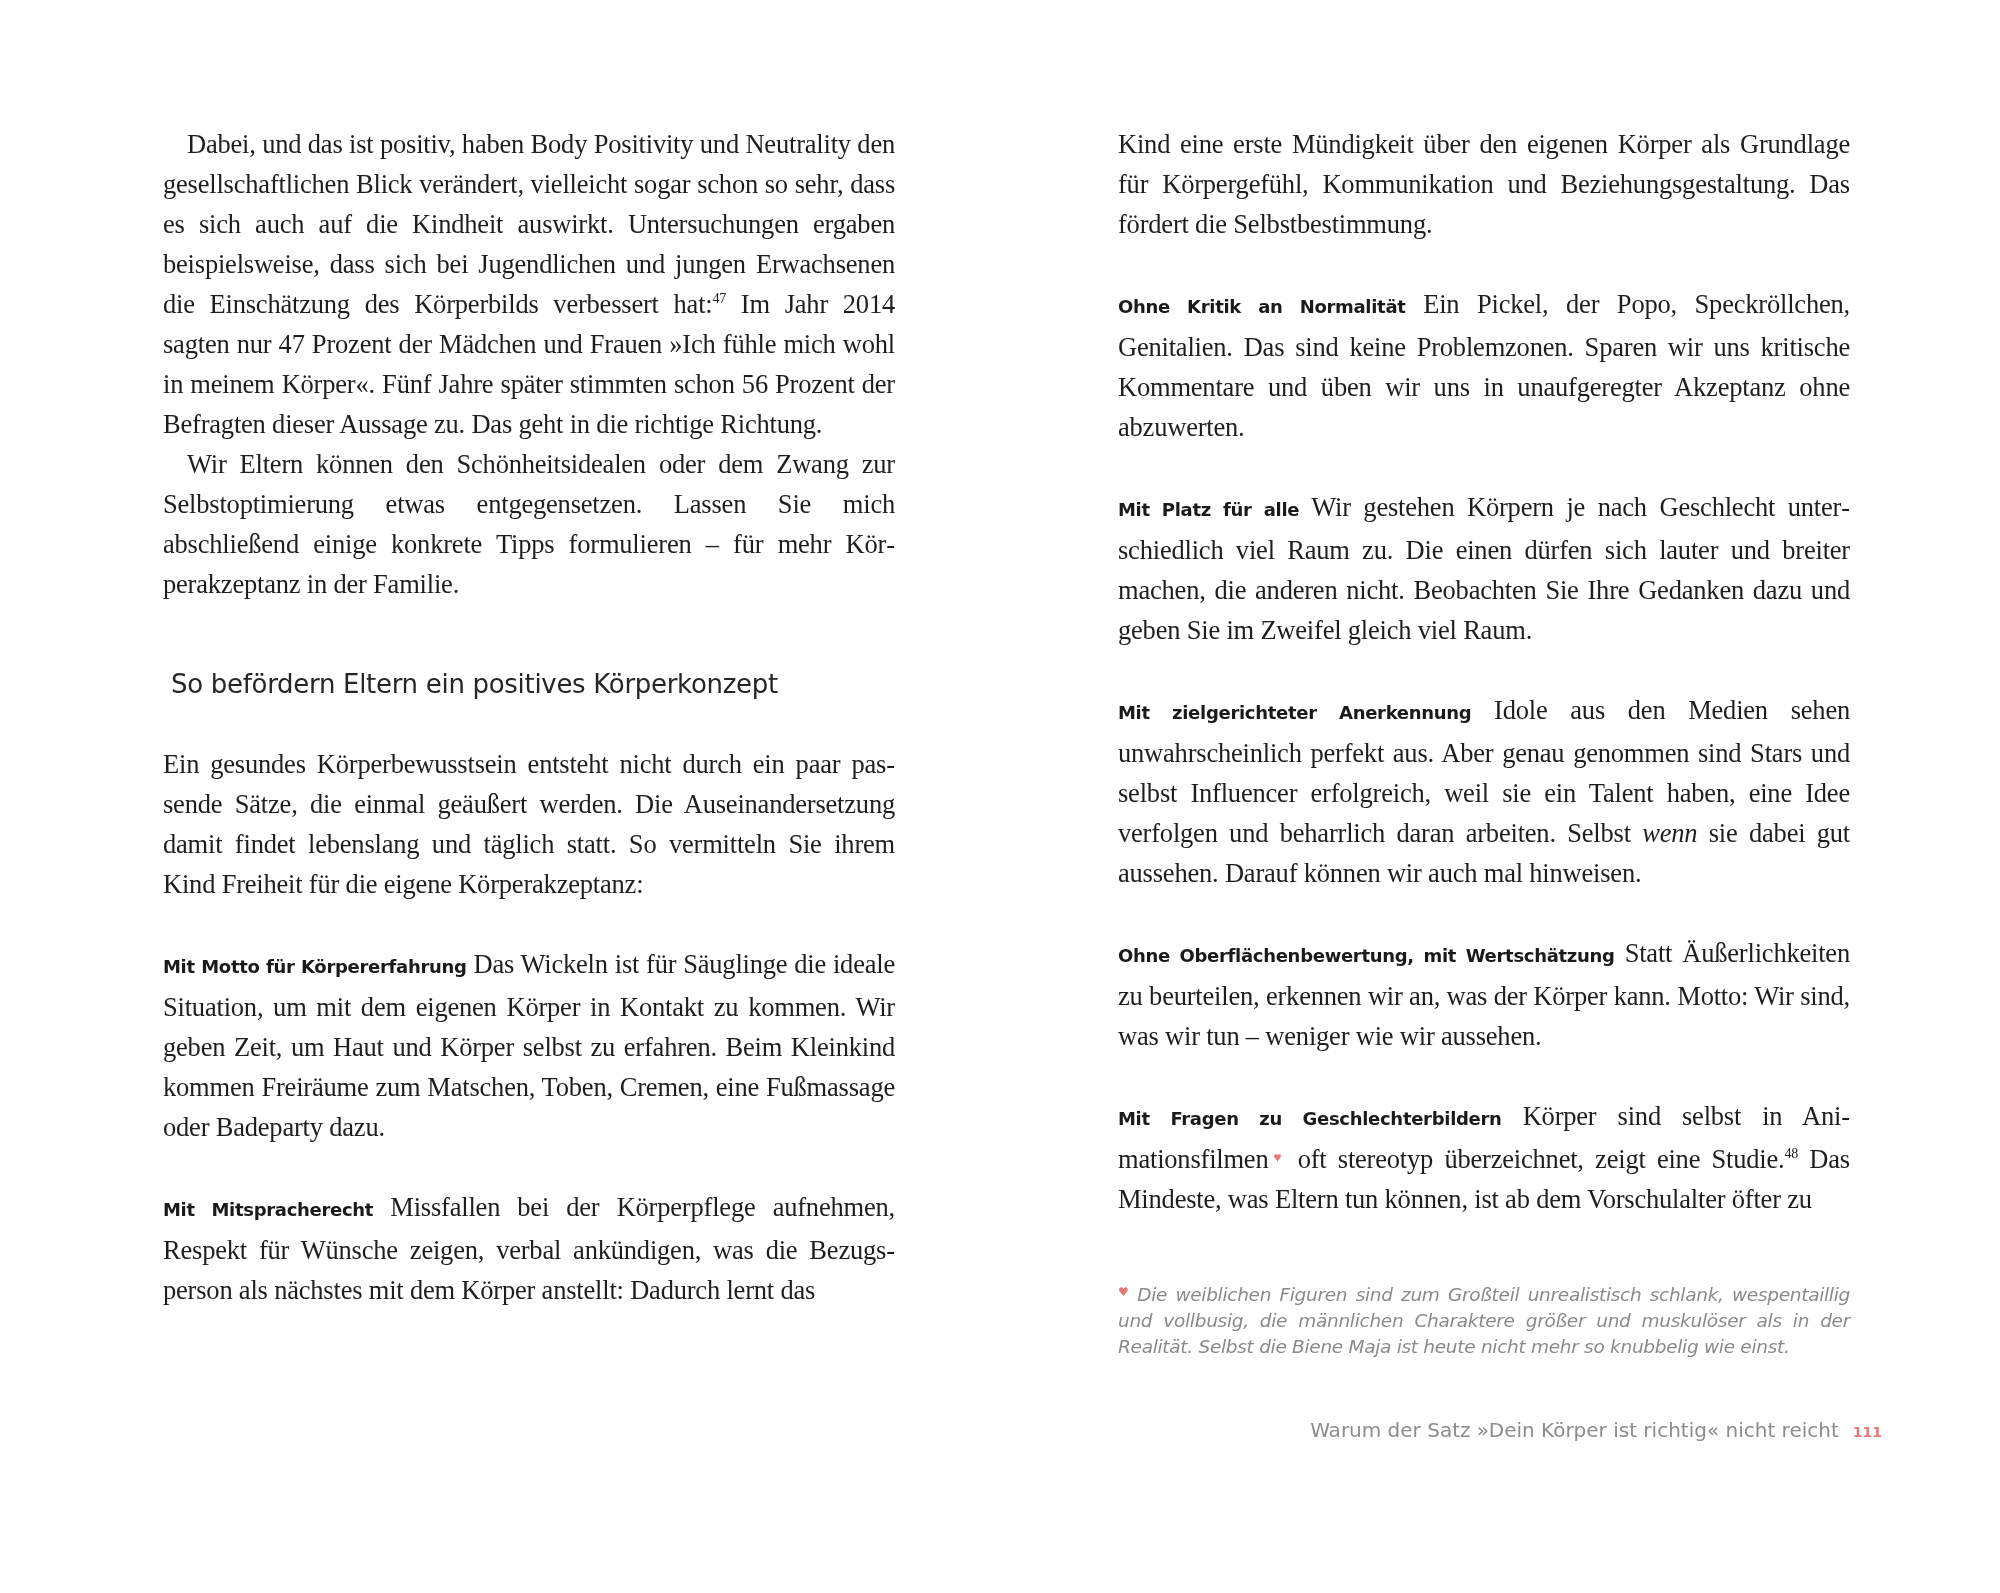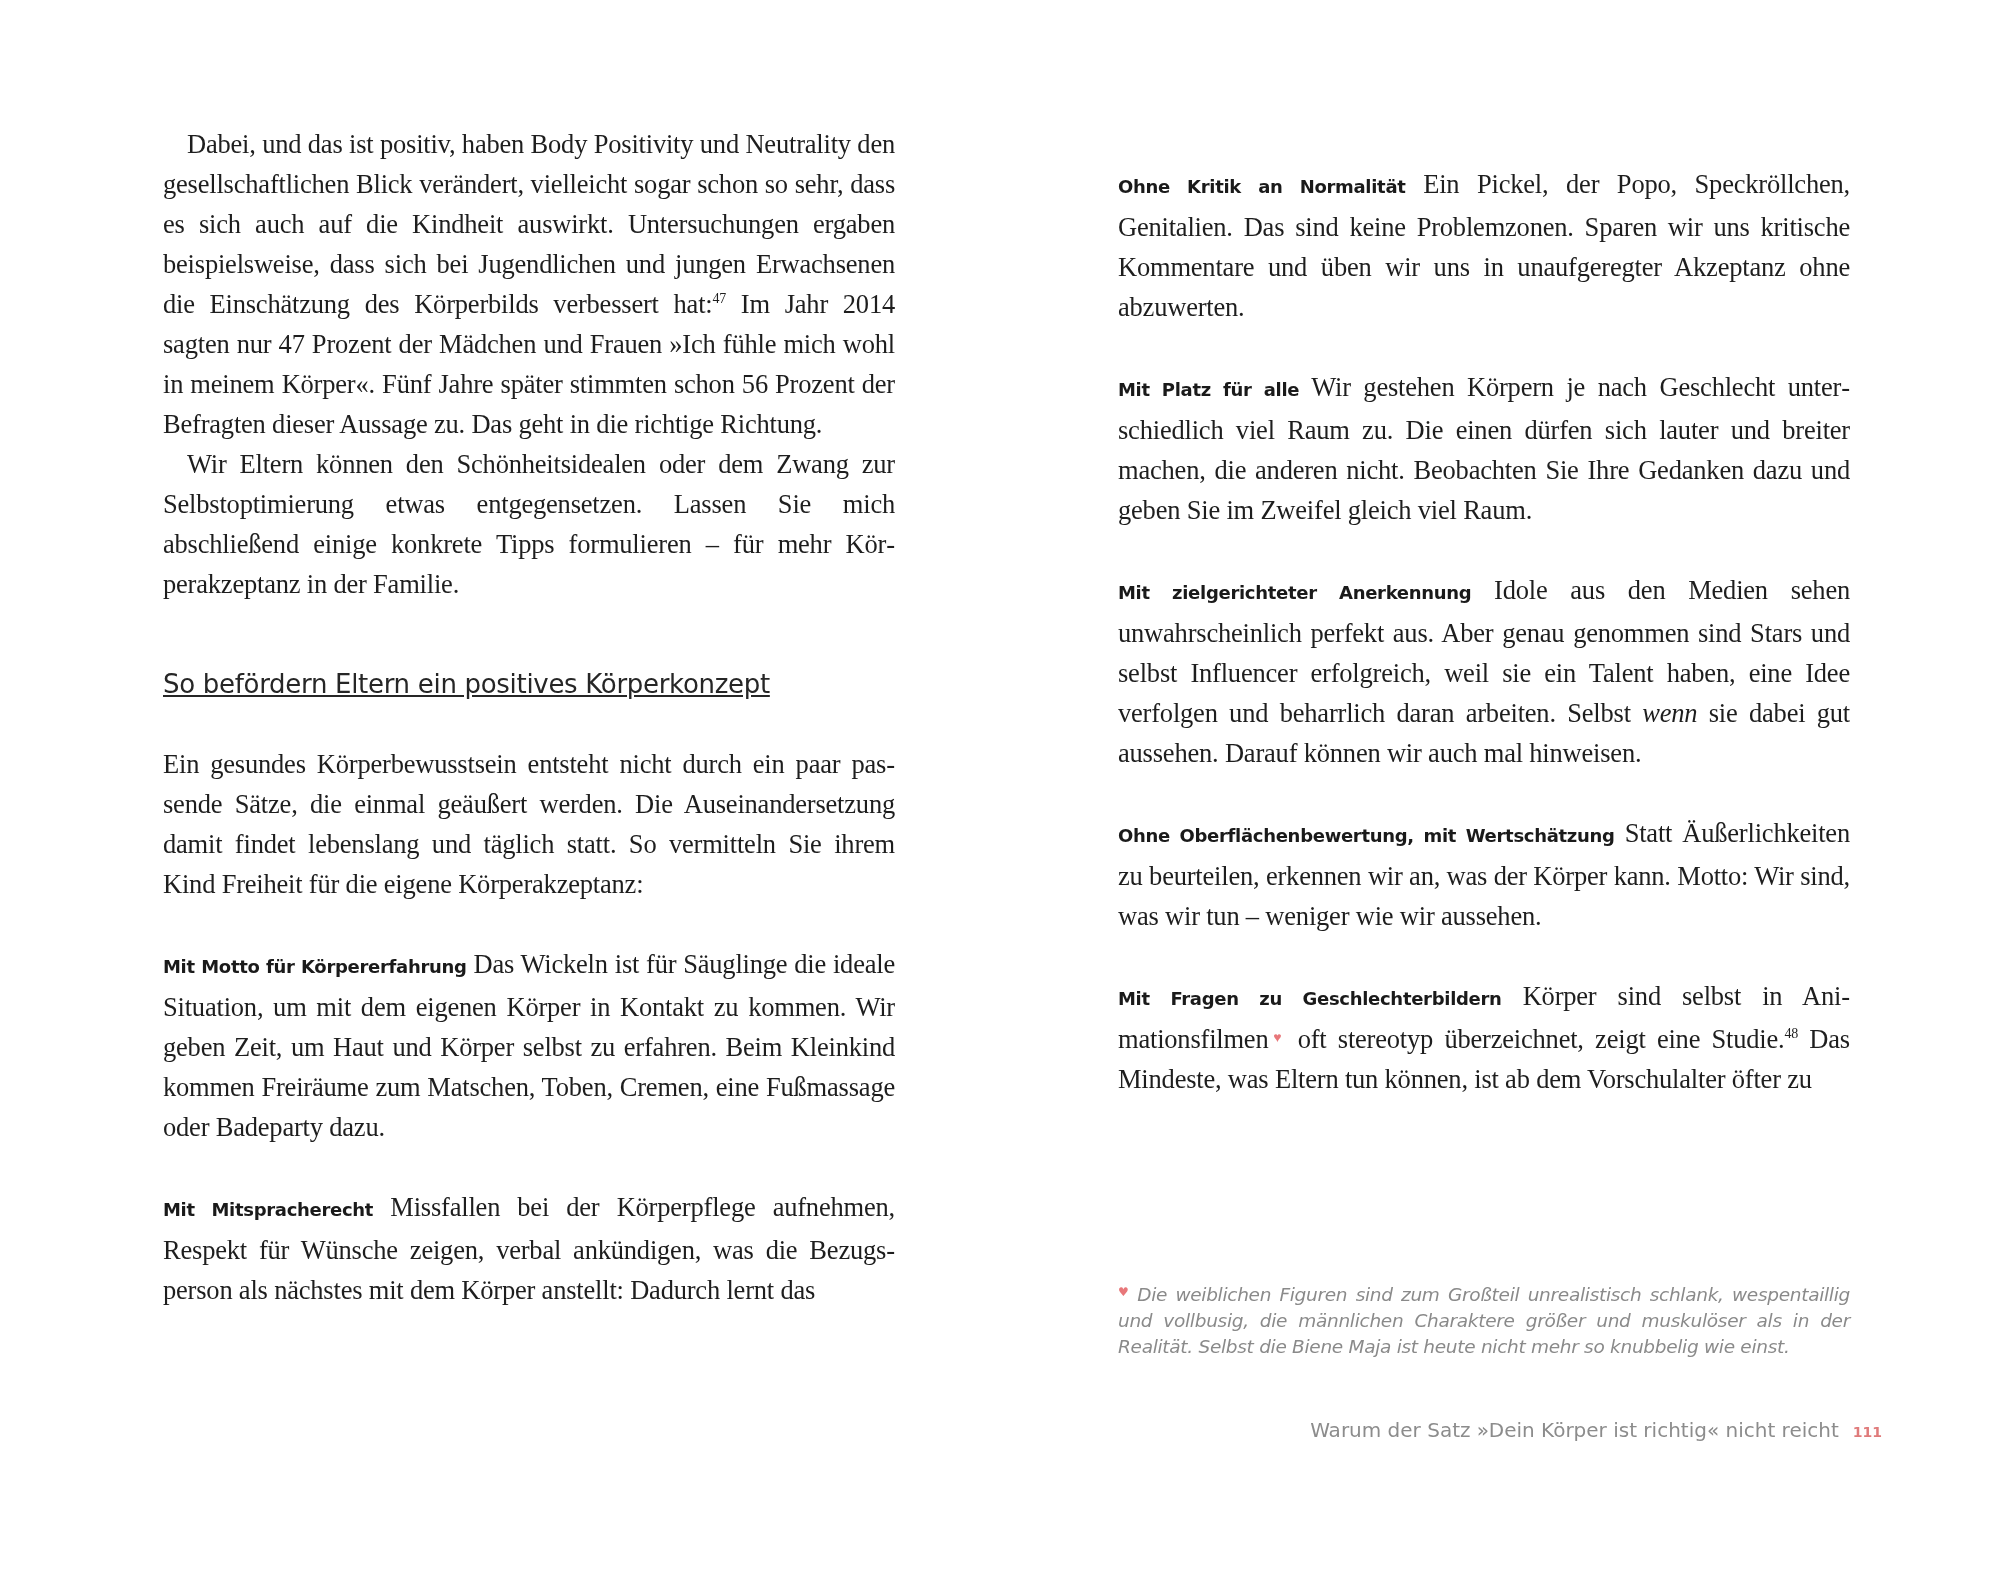--- a/index.html
+++ b/index.html
@@ -17,21 +17,21 @@
     }
     .para.indent { text-indent: 24px; }
     .gap { margin-top: 40px; }
     .gap2 { margin-top: 80px; }
     .lead {
       font-family: "DejaVu Sans", "Liberation Sans", sans-serif;
       font-weight: bold; font-size: 18px; letter-spacing: -0.3px; color: #1a1a1a;
     }
     .heading {
       font-family: "DejaVu Sans", "Liberation Sans", sans-serif;
-      font-size: 26px; line-height: 40px; margin: 0; color: #262626; font-weight: normal; letter-spacing: -0.3px; text-decoration: underline;
+      font-size: 26px; line-height: 40px; margin: 8px; color: #262626; font-weight: normal; letter-spacing: -0.3px;
     }
     sup.fn { font-size: 14px; vertical-align: 10px; line-height: 0; }
     .heart { color: #e8777a; font-size: 14px; vertical-align: 6px; line-height: 0; }
     .footnote {
       position: absolute; left: 118px; top: 1282px; width: 732px;
       font-family: "DejaVu Sans", "Liberation Sans", sans-serif; font-style: italic;
       font-size: 18.5px; line-height: 26px; color: #8a8a8a; text-align: justify; margin: 0;
       letter-spacing: -0.3px;
     }
     .footnote .heart { font-style: normal; font-size: 12px; vertical-align: 5px; margin-right: 6px; }
@@ -61,20 +61,21 @@
 
     <p class="para gap"><span class="lead">Mit Motto für Körpererfahrung</span><span> Das Wickeln ist für Säuglinge die ideale Situation, um mit dem eigenen Körper in Kontakt zu kommen. Wir geben Zeit, um Haut und Körper selbst zu erfahren. Beim Kleinkind kommen Freiräume zum Matschen, Toben, Cre­men, eine Fußmassage oder Badeparty dazu.</span></p>
 
     <p class="para gap"><span class="lead">Mit Mitspracherecht</span><span> Missfallen bei der Körperpflege aufnehmen, Respekt für Wünsche zeigen, verbal ankündigen, was die Bezugs­person als nächstes mit dem Körper anstellt: Dadurch lernt das</span></p>
   </div>
 
 </div>
 
 <div class="page right">
   <div class="col">
+    <p class="para">Kind eine erste Mündigkeit über den eigenen Körper als Grundlage für Körpergefühl, Kommunikation und Beziehungsgestaltung. Das fördert die Selbstbestimmung.</p>
 
     <p class="para gap"><span class="lead">Ohne Kritik an Normalität</span><span> Ein Pickel, der Popo, Speckröllchen, Genitalien. Das sind keine Problemzonen. Sparen wir uns kriti­sche Kommentare und üben wir uns in unaufgeregter Akzeptanz ohne abzuwerten.</span></p>
 
     <p class="para gap"><span class="lead">Mit Platz für alle</span><span> Wir gestehen Körpern je nach Geschlecht unter­schiedlich viel Raum zu. Die einen dürfen sich lauter und breiter machen, die anderen nicht. Beobachten Sie Ihre Gedanken dazu und geben Sie im Zweifel gleich viel Raum.</span></p>
 
     <p class="para gap"><span class="lead">Mit zielgerichteter Anerkennung</span><span> Idole aus den Medien sehen unwahrscheinlich perfekt aus. Aber genau genommen sind Stars und selbst Influencer erfolgreich, weil sie ein Talent haben, eine Idee verfolgen und beharrlich daran arbeiten. Selbst </span><em>wenn</em><span> sie dabei gut aussehen. Darauf können wir auch mal hinweisen.</span></p>
 
     <p class="para gap"><span class="lead">Ohne Oberflächenbewertung, mit Wertschätzung</span><span> Statt Äußer­lichkeiten zu beurteilen, erkennen wir an, was der Körper kann. Motto: Wir sind, was wir tun – weniger wie wir aussehen.</span></p>
 
     <p class="para gap"><span class="lead">Mit Fragen zu Geschlechterbildern</span><span> Körper sind selbst in Ani­mationsfilmen</span><span class="heart">♥</span><span> oft stereotyp überzeichnet, zeigt eine Studie.</span><sup class="fn">48</sup><span> Das Mindeste, was Eltern tun können, ist ab dem Vorschulalter öfter zu</span></p>

